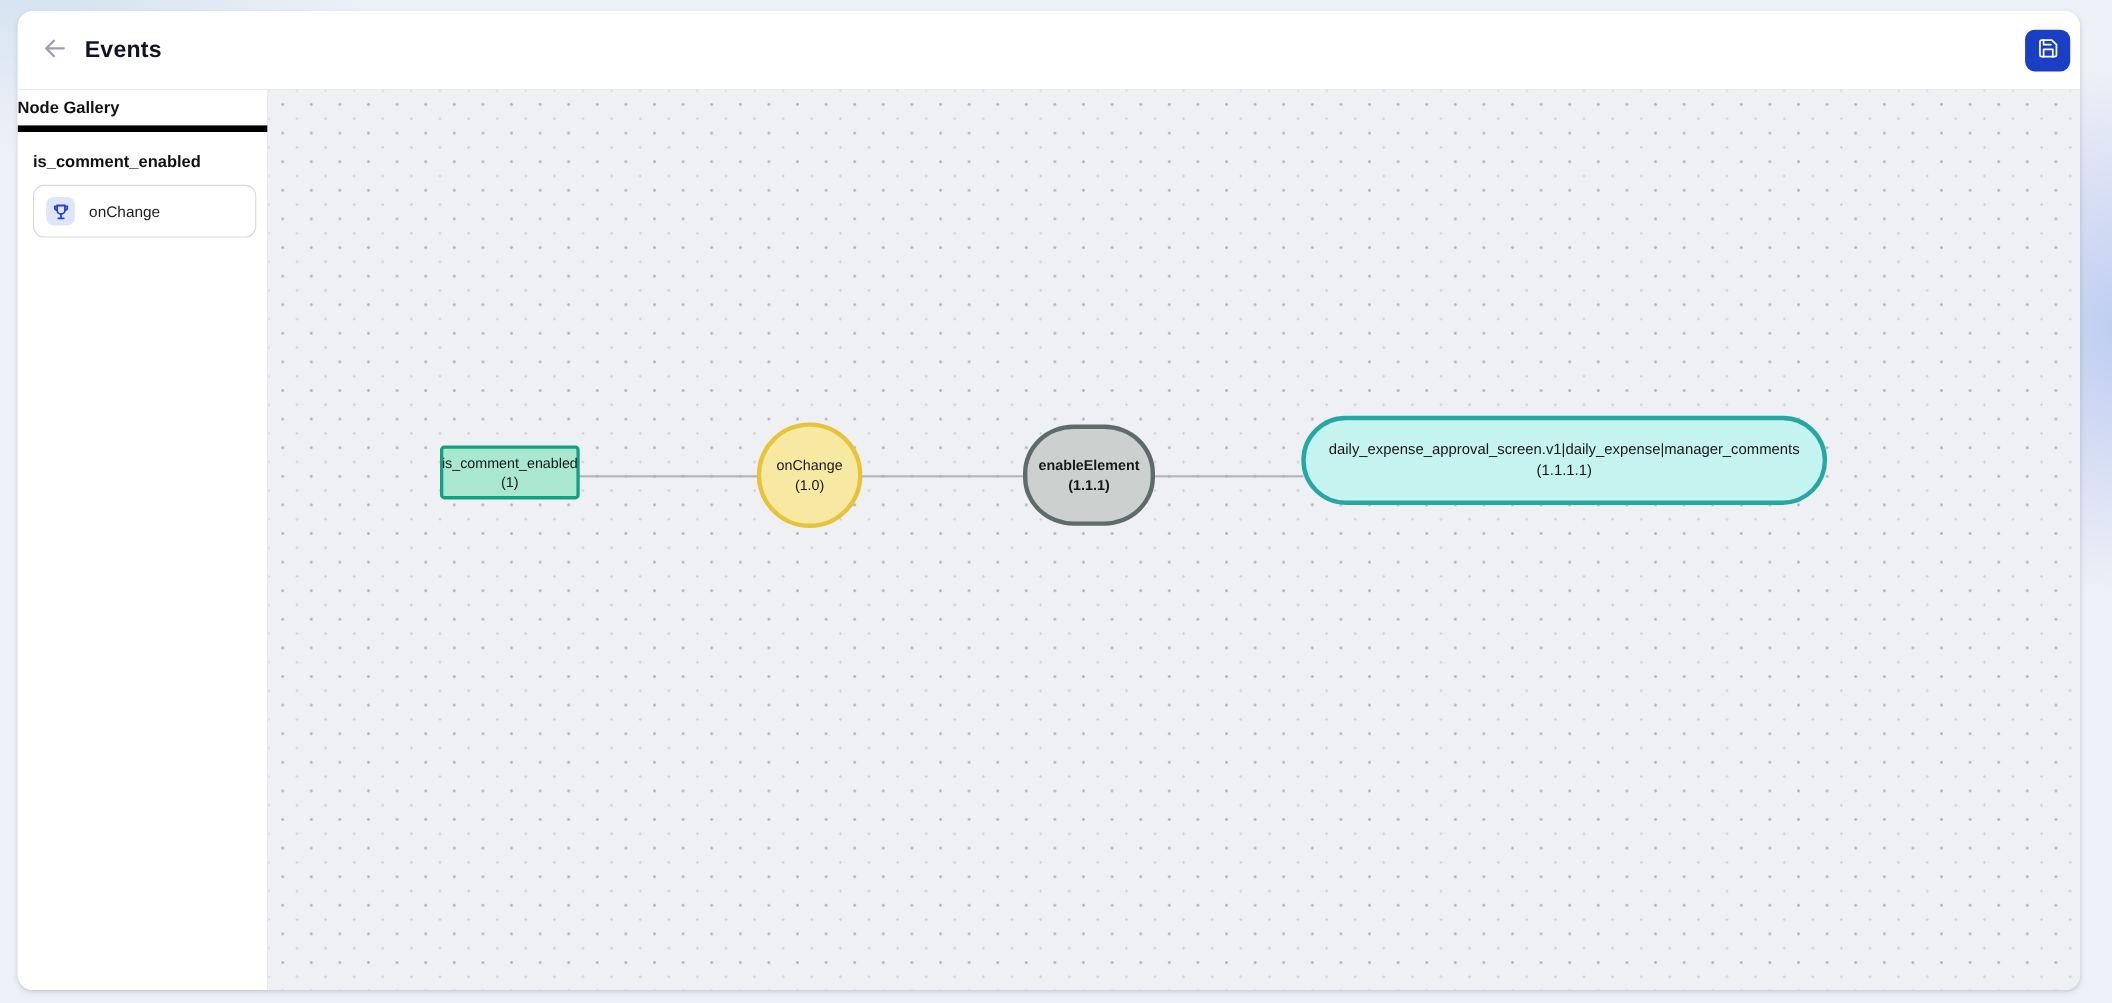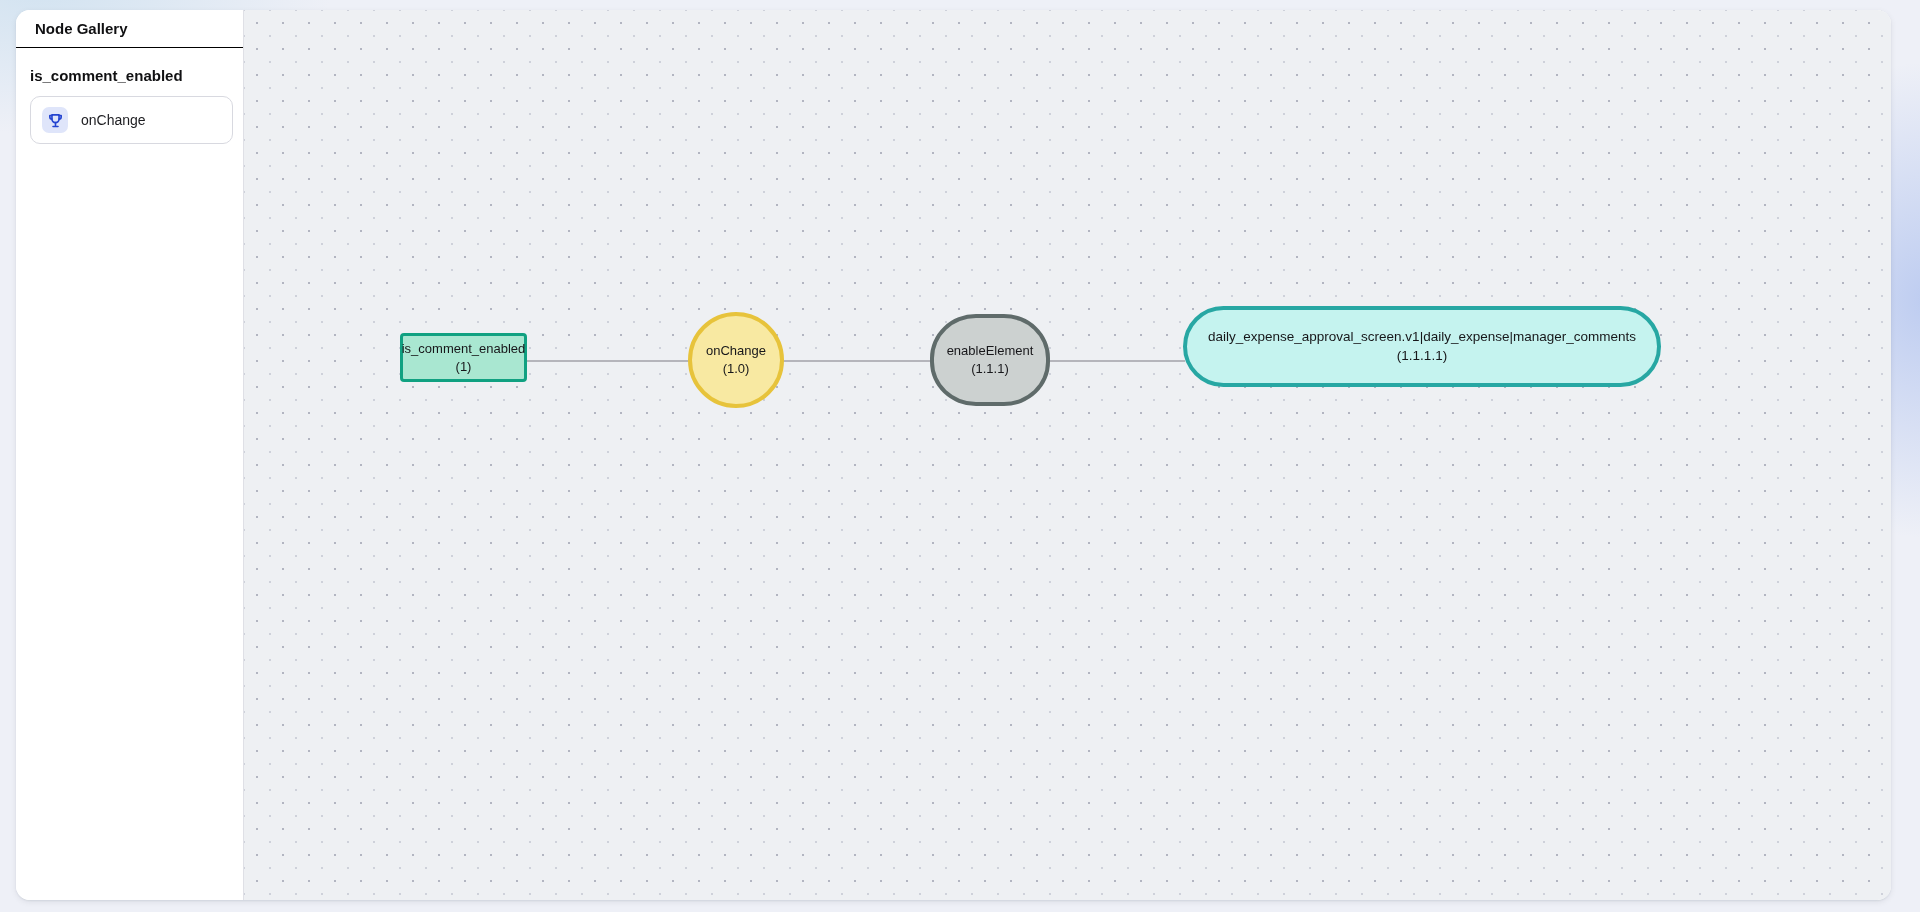--- a/index.html
+++ b/index.html
@@ -35,21 +35,21 @@
     background:#1b3fc4; display:flex; align-items:center; justify-content:center; cursor:pointer;
   }
 
   
   .main { flex:1; display:flex; min-height:0; }
 
   
   .sidebar { width:228px; flex:0 0 228px; background:#fff; border-right:1px solid #dfe0e6; display:flex; flex-direction:column; }
   .sidebar-header {
     height:38px; flex:0 0 38px; display:flex; align-items:center;
-    padding-left:19px; border-bottom:1px solid #000000;
+    border-bottom:6px solid #000000;
     font-size:15px; font-weight:700; color:#101012;
   }
   .sidebar-section { padding:15px 10px 0 14px; }
   .section-title { font-size:15px; font-weight:700; color:#101012; margin:4px 0 12px 0; }
   .node-box { border:1px solid #d8d9e0; border-radius:10px; background:#fff; padding:4px 0; }
   .gallery-item { display:flex; align-items:center; gap:13px; height:38px; padding-left:11px; cursor:grab; }
   .item-icon { width:26px; height:26px; flex:0 0 26px; border-radius:7px; background:#dfe5fa; display:flex; align-items:center; justify-content:center; }
   .item-label { font-size:14px; color:#1c1c20; }
 
   
@@ -68,29 +68,49 @@
   .edge-2 { left:538px; width:150px; }
   .edge-3 { left:804px; width:137px; }
 
   .node {
     position:absolute; z-index:2; display:flex; flex-direction:column;
     align-items:center; justify-content:center; text-align:center;
     font-size:13px; line-height:1.38; color:#17171a; cursor:pointer;
   }
   .node-rect    { left:156px; top:323px; width:127px; height:49px; border:3px solid; border-radius:4px; }
   .node-circle  { left:444px; top:302px; width:96px;  height:96px; border:4px solid; border-radius:50%; }
-  .node-ellipse { left:686px; top:304px; width:120px; height:92px; border:4px solid; border-radius:46px / 44px; }
+  .node-ellipse { left:686px; top:304px; width:120px; height:92px; border:4px solid; border-radius:46px / 44px;font-weight:bold; }
   .node-stadium { left:939px; top:296px; width:478px; height:81px; border:4px solid; border-radius:42px; font-size:13.5px; }
   .node-label { white-space:nowrap; }
 </style>
 </head>
 <body>
 
 <div class="card">
 
+  <div class="app-header">
+    <button class="back-btn">
+      <span>
+        <svg width="24" height="24" viewBox="0 0 24 24" fill="none" stroke="#9aa0aa" stroke-width="2" stroke-linecap="round" stroke-linejoin="round">
+          <line x1="20" y1="12" x2="5" y2="12"></line>
+            <polyline points="11 5 4 12 11 19"></polyline>
+        </svg>
+      </span>
+    </button>
+    <div class="app-title">Events</div>
+    <button class="save-btn" style="background-color: rgb(27, 63, 196);">
+      <span>
+        <svg width="20" height="20" viewBox="0 0 24 24" fill="none" stroke="#ffffff" stroke-width="1.9" stroke-linecap="round" stroke-linejoin="round">
+          <path d="M19 21H5a2 2 0 0 1-2-2V5a2 2 0 0 1 2-2h11l5 5v11a2 2 0 0 1-2 2z"></path>
+          <polyline points="17 21 17 13 7 13 7 21"></polyline>
+          <polyline points="7 3 7 8 15 8"></polyline>
+        </svg>
+      </span>
+    </button>
+  </div>
 
   <div class="main">
 
     <div class="sidebar">
       <div class="sidebar-header">Node Gallery</div>
       <div class="sidebar-section">
         <div class="section-title">is_comment_enabled</div>
         <div class="node-box">
 
           <div class="gallery-item">

